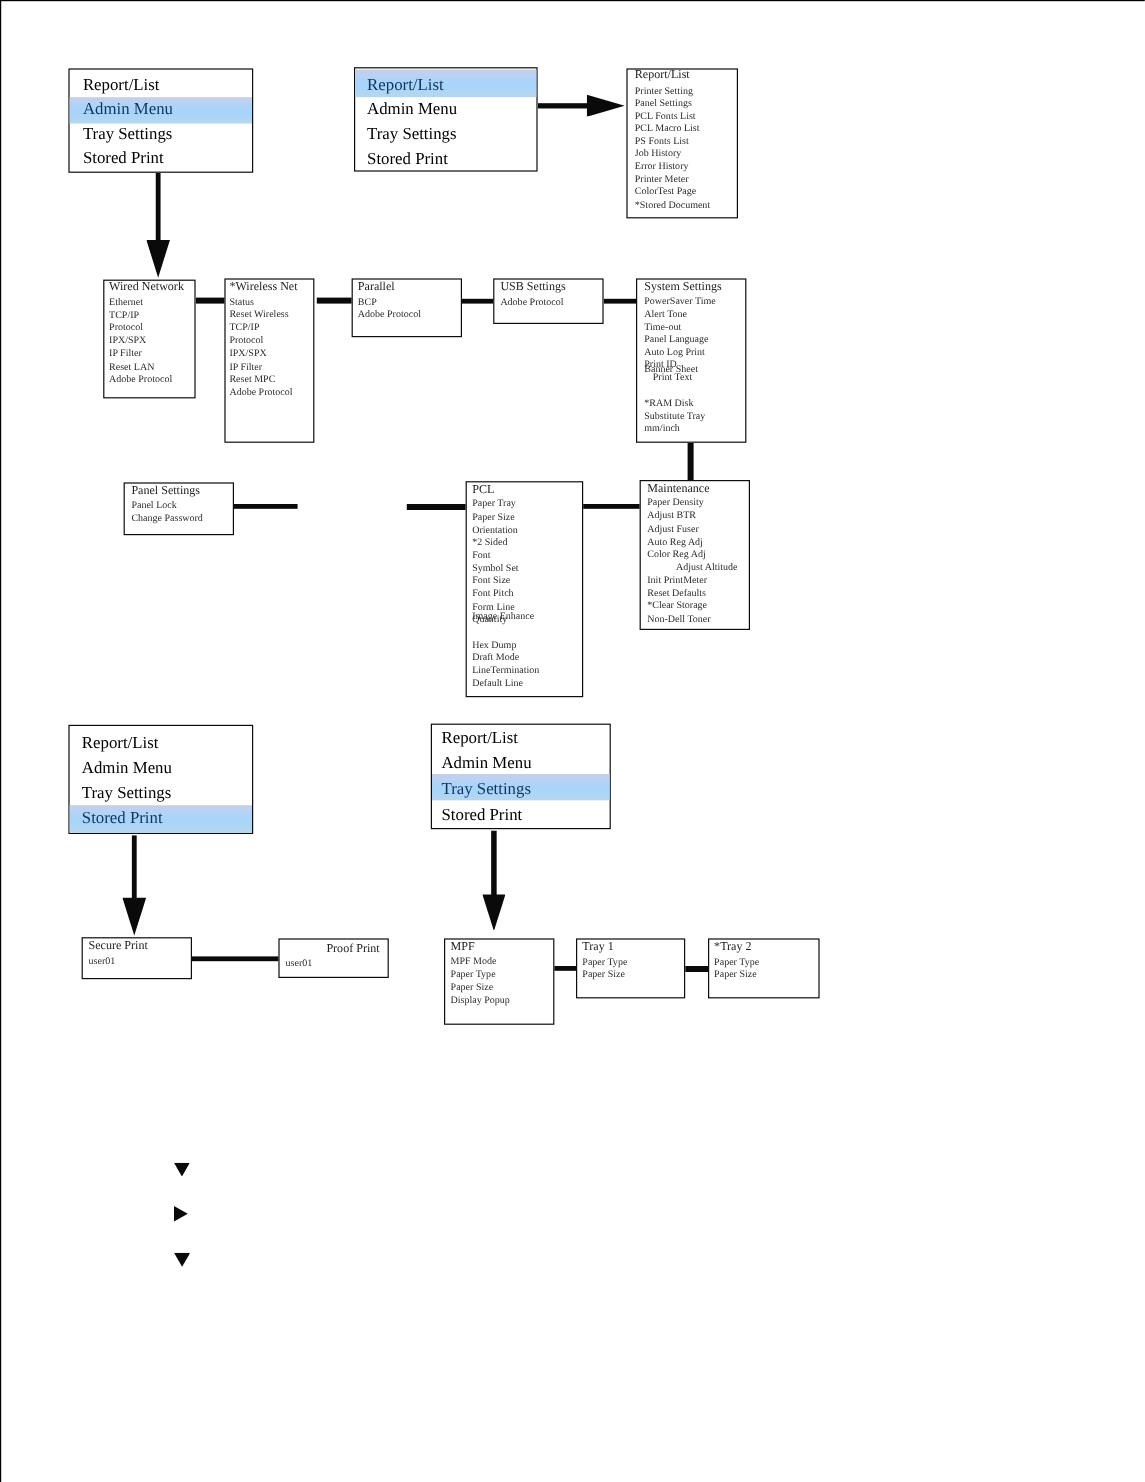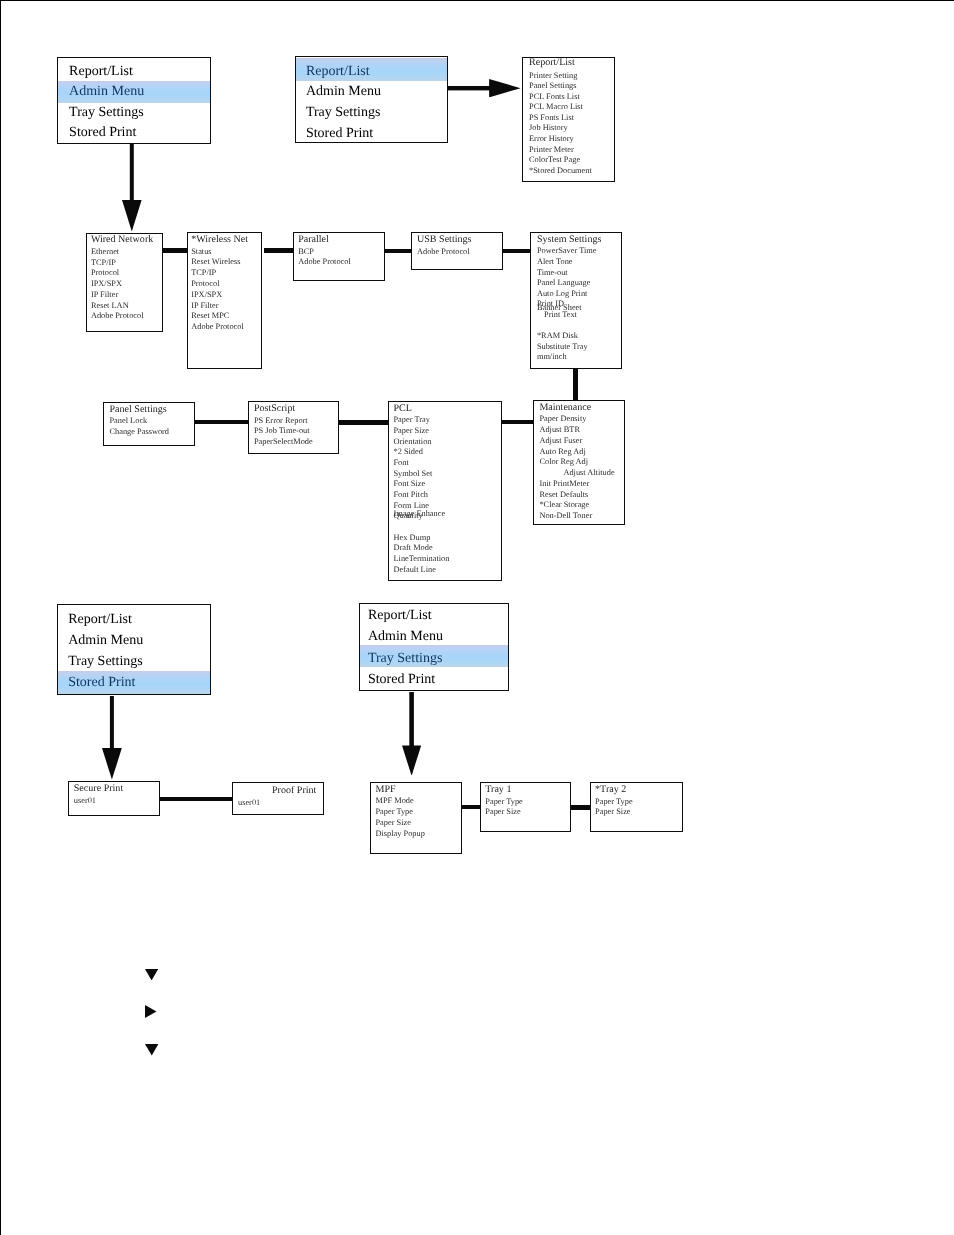--- a/index.html
+++ b/index.html
@@ -163,27 +163,21 @@
     <div class="it" style="left:5.90px;top:71px;">Banner Sheet</div>
     <div class="it" style="left:5.90px;top:99.13px;">*RAM Disk</div>
     <div class="it" style="left:5.90px;top:109.71px;">Substitute Tray</div>
     <div class="it" style="left:5.90px;top:120.29px;">mm/inch</div>
   </div>
   <div class="lst" style="left:103.4px;top:401.8px;width:91.6px;height:44.7px;">
     <div class="title" style="left:5.10px;top:1.86px;">Panel Settings</div>
     <div class="it" style="left:5.10px;top:14.39px;">Panel Lock</div>
     <div class="it" style="left:5.10px;top:24.79px;">Change Password</div>
   </div>
-  <div class="lst" style="left:247.8px;top:401.3px;width:91.4px;height:52.6px;">
-    <div class="title" style="left:5.10px;top:1.96px;">PostScript</div>
-    <div class="it" style="left:5.10px;top:14.49px;">PS Error Report</div>
-    <div class="it" style="left:5.10px;top:25.04px;">PS Job Time-out</div>
-    <div class="it" style="left:5.10px;top:35.59px;">PaperSelectMode</div>
-  </div>
-  <div class="lst" style="left:387.8px;top:401.0px;width:114px;height:180.4px;">
+  <div class="lst" style="left:387.8px;top:401.0px;width:98px;height:180.4px;">
     <div class="title" style="left:4.70px;top:1.76px;">PCL</div>
     <div class="it" style="left:4.70px;top:14.29px;">Paper Tray</div>
     <div class="it" style="left:4.70px;top:24.97px;">Paper Size</div>
     <div class="it" style="left:4.70px;top:35.65px;">Orientation</div>
     <div class="it" style="left:4.70px;top:46.33px;">*2 Sided</div>
     <div class="it" style="left:4.70px;top:57.01px;">Font</div>
     <div class="it" style="left:4.70px;top:67.69px;">Symbol Set</div>
     <div class="it" style="left:4.70px;top:78.37px;">Font Size</div>
     <div class="it" style="left:4.70px;top:89.05px;">Font Pitch</div>
     <div class="it" style="left:4.70px;top:99.73px;">Form Line</div>

